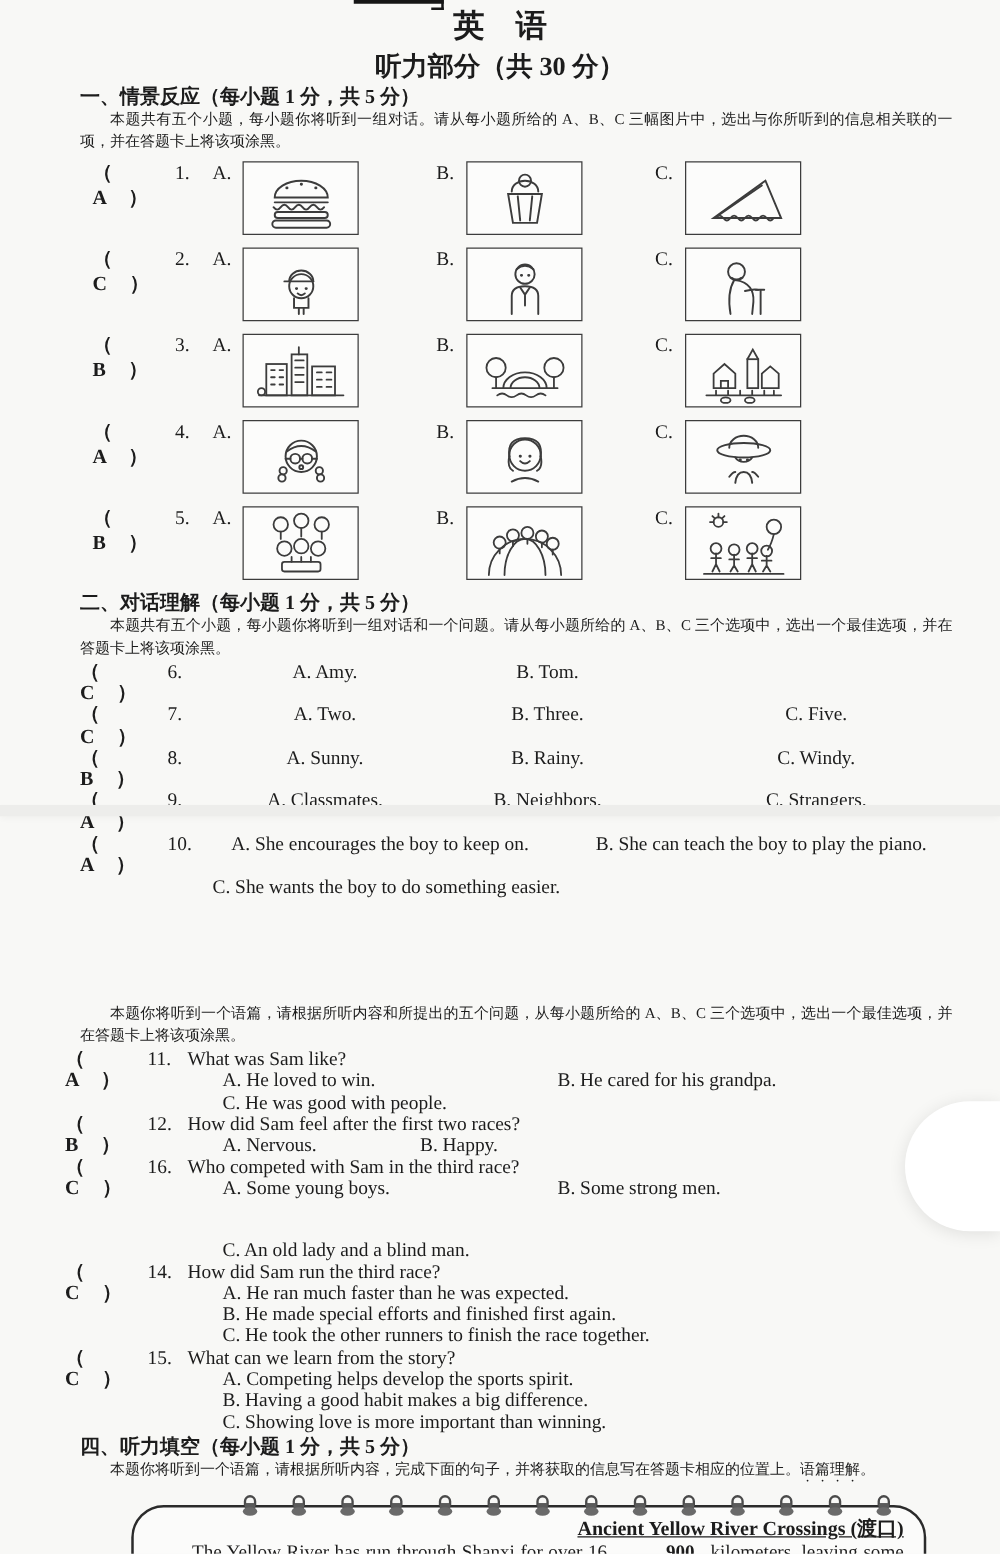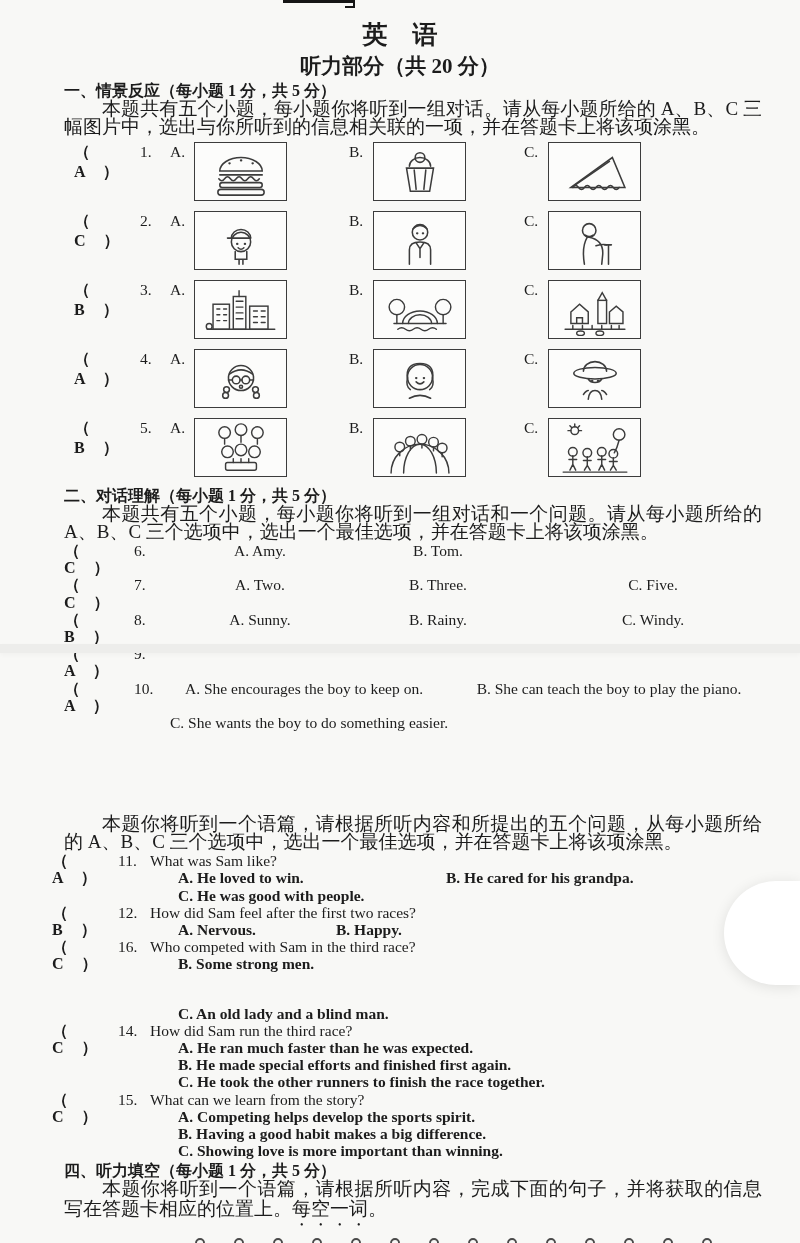--- a/index.html
+++ b/index.html
@@ -1,24 +1,24 @@
 <!DOCTYPE html>
 <html><head>
 <meta charset="utf-8">
 <style>
   html,body{margin:0;padding:0;}
   body{
     width:800px;height:1243px;position:relative;overflow:hidden;
     background:#f8f8f6;color:#1c1c1c;
     font-family:"Liberation Serif","DejaVu Serif",serif;
   }
-  .page-title{text-align:center;font-size:25px;font-weight:bold;line-height:30px;padding-top:20px;}
+  .page-title{text-align:center;font-size:25px;font-weight:bold;line-height:30px;padding-top:7px;}
   .page-subtitle{text-align:center;font-size:21px;font-weight:bold;line-height:26px;margin-top:3px;}
   .sec-h{font-size:16px;font-weight:bold;line-height:18px;margin:3px 36px 0 64px;}
-  .instr{margin:0 38px 2px 64px;font-size:19px;line-height:17.5px;text-indent:2em;text-align:justify;}
+  .instr{margin:0 38px 2px 64px;font-size:12px;line-height:17.5px;text-indent:2em;text-align:justify;}
   
   .p-row{display:flex;align-items:flex-start;margin:7px 0 10px 74px;}
   .ans{width:66px;font-size:16px;font-weight:bold;letter-spacing:1px;line-height:20px;flex:none;}
   .qnum{width:30px;font-size:15.5px;line-height:20px;flex:none;}
   .img-label{width:24px;font-size:15.5px;line-height:20px;flex:none;}
   .img-box{width:91px;height:57px;border:1.5px solid #3c3c3c;background:#fcfcfb;flex:none;display:flex;align-items:center;justify-content:center;}
   .img-box svg{width:88px;height:54px;}
   .gapB{margin-left:62px;}
   .gapC{margin-left:58px;}
   
@@ -28,21 +28,21 @@
   .optgrid{flex:1;display:grid;text-align:center;}
   .g3{grid-template-columns:180px 176px 1fr;}
   .g3b{grid-template-columns:158px 192px 1fr;}
   .g2{grid-template-columns:268px 1fr;}
   .g1{grid-template-columns:1fr;}
   
   .q-block{display:flex;margin:0 20px 0 52px;font-size:15.5px;line-height:17.2px;}
   .q-block .ans{width:66px;line-height:17.2px;}
   .q-block .qnum{width:32px;line-height:17.2px;}
   .q-body{flex:1;}
-  .optrow{display:grid;padding-left:28px;font-weight:bold;}
+  .optrow{display:grid;padding-left:28px;}
   .cont-line{margin:0 20px 0 64px;font-size:15.5px;line-height:17.2px;padding-left:106px;}
   .sec3-wrap{margin-top:84px;}
   .emph{-webkit-text-emphasis:filled dot;-webkit-text-emphasis-position:under right;text-emphasis:filled dot;text-emphasis-position:under right;}
   
   .fill-box{position:relative;width:600px;margin:16px 0 0 105px;border:2px solid #2b2b2b;border-radius:26px;
     padding:8px 16px 10px 16px;font-size:15.3px;line-height:17.4px;background:#fbfbfa;}
   .pins{position:absolute;top:-11px;left:86px;right:24px;display:flex;justify-content:space-between;}
   .pins svg{width:15px;height:19px;}
   .box-title{text-align:right;font-weight:bold;font-size:16px;line-height:19px;text-decoration:underline;}
   .box-p{text-indent:2em;text-align:justify;}
@@ -209,21 +209,21 @@
 <div class="top-frag2"></div>
 <div class="seam"></div>
 
 <div class="float-btn">
   <span>
     <span class="bar"></span><span class="bar"></span><span class="bar"></span>
   </span>
 </div>
 
 <div class="page-title">英　语</div>
-<div class="page-subtitle">听力部分（共 20 分）</div>
+<div class="page-subtitle">听力部分（共 30 分）</div>
 
 <div class="sec-h">一、情景反应（每小题 1 分，共 5 分）</div>
 <div class="instr">本题共有五个小题，每小题你将听到一组对话。请从每小题所给的 A、B、C 三幅图片中，选出与你所听到的信息相关联的一项，并在答题卡上将该项涂黑。</div>
 
 <div class="p-row">
   <span class="ans">（　A　）</span>
   <span class="qnum">1.</span>
   <span class="img-label">A.</span>
   <span class="img-box">
       <svg viewBox="0 0 90 56">
@@ -361,20 +361,25 @@
   <span class="qnum">8.</span>
   <span class="optgrid g3">
     <span>A.  Sunny.</span>
     <span>B.  Rainy.</span>
     <span>C.  Windy.</span>
   </span>
 </div>
 <div class="q-line">
   <span class="ans">（　A　）</span>
   <span class="qnum">9.</span>
+  <span class="optgrid g3">
+    <span>A.  Classmates.</span>
+    <span>B.  Neighbors.</span>
+    <span>C.  Strangers.</span>
+  </span>
 </div>
 <div class="q-line">
   <span class="ans">（　A　）</span>
   <span class="qnum">10.</span>
   <span class="optgrid g2">
     <span>A.  She encourages the boy to keep on.</span>
     <span>B.  She can teach the boy to play the piano.</span>
   </span>
 </div>
 <div class="cont-line">C.  She wants the boy to do something easier.</div>
@@ -408,20 +413,21 @@
       </div>
     </span>
   </div>
 
   <div class="q-block">
     <span class="ans">（　C　）</span>
     <span class="qnum">16.</span>
     <span class="q-body">
       <div>Who competed with Sam in the third race?</div>
       <div class="optrow g2" style="padding-left:28px;">
+        <span>A.  Some young boys.</span>
         <span>B.  Some strong men.</span>
       </div>
       <div class="optrow g1" style="padding-left:28px;margin-top:32px;">
         <span>C.  An old lady and a blind man.</span>
       </div>
     </span>
   </div>
 
   <div class="q-block">
     <span class="ans">（　C　）</span>
@@ -452,21 +458,21 @@
           <span>B.  Having a good habit makes a big difference.</span>
         </div>
       <div class="optrow g1" style="padding-left:28px;">
           <span>C.  Showing love is more important than winning.</span>
         </div>
     </span>
   </div>
 </div>
 
 <div class="sec-h">四、听力填空（每小题 1 分，共 5 分）</div>
-<div class="instr"><span>本题你将听到一个语篇，请根据所听内容，完成下面的句子，并将获取的信息写在答题卡相应的位置上。</span><span class="emph">每空一词。</span></div>
+<div class="instr"><span>本题你将听到一个语篇，请根据所听内容，完成下面的句子，并将获取的信息写在答题卡相应的位置上。</span><span class="emph">语篇理解。</span></div>
 
 <div class="fill-box">
   <div class="pins">
     <svg viewBox="0 0 16 20">
         <use href="#pin-shape"></use>
       </svg>
     <svg viewBox="0 0 16 20">
         <use href="#pin-shape"></use>
       </svg>
     <svg viewBox="0 0 16 20">

